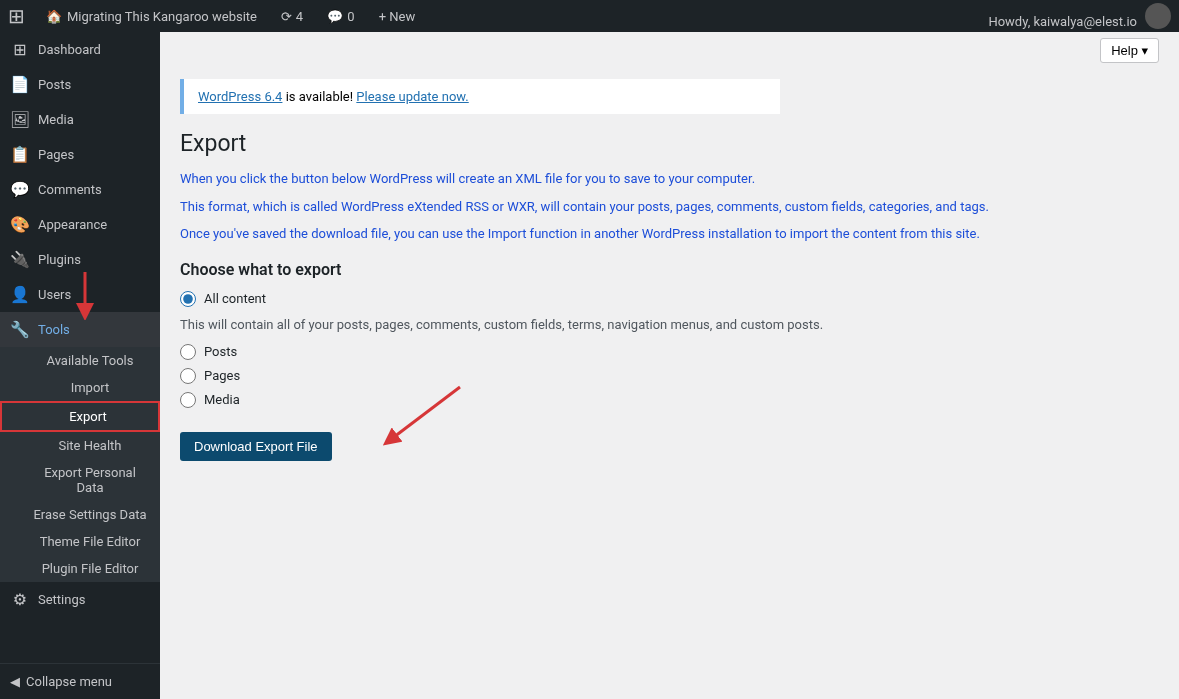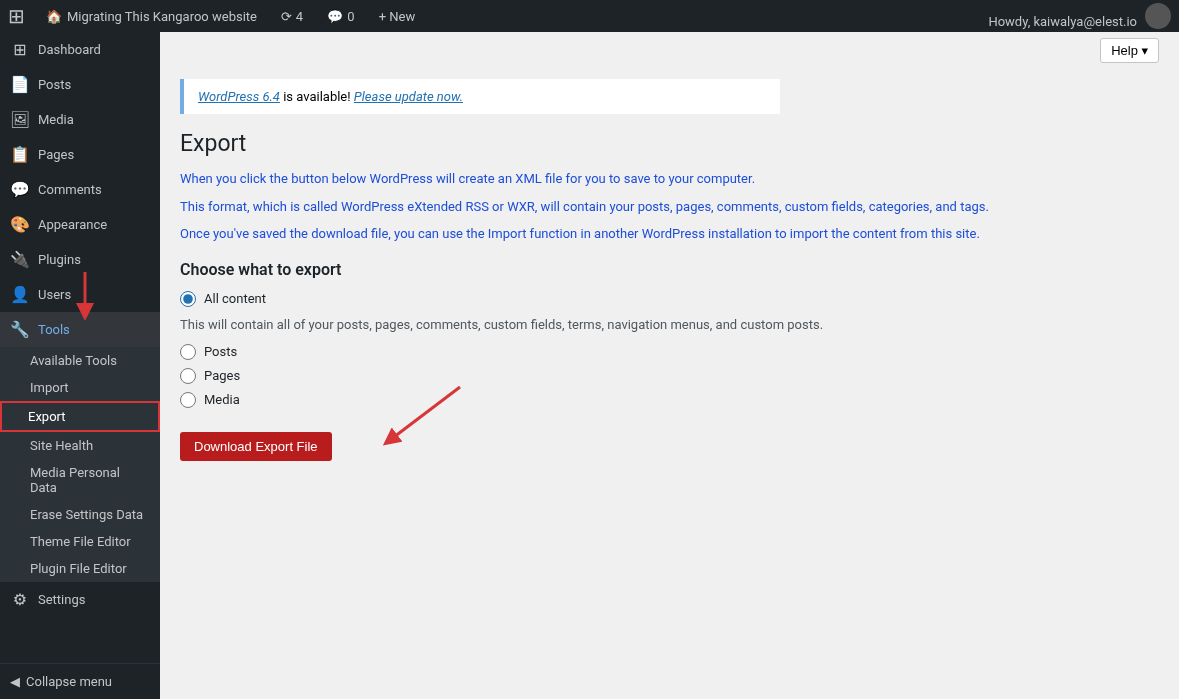--- a/index.html
+++ b/index.html
@@ -40,21 +40,21 @@
     .sidebar-menu-item {
       display: flex; align-items: center; gap: 8px;
       padding: 8px 10px;
       cursor: pointer;
       color: #c3c4c7;
       font-size: 13px;
       white-space: nowrap;
     }
     .sidebar-menu-item.has-highlight { background: #33373c; color: #72aee6; }
     .menu-icon { width: 20px; text-align: center; font-size: 16px; }
-    .sidebar-submenu { list-style: none; background: #2c3338; }
+    .sidebar-submenu { list-style: none; background: #2c3338; text-align: center; }
     .sidebar-submenu-item {
       padding: 6px 10px 6px 30px;
       cursor: pointer;
       color: #c3c4c7;
       font-size: 13px;
     }
     .sidebar-bottom { margin-top: auto; border-top: 1px solid #2c3338; }
     .collapse-menu {
       display: flex; align-items: center; gap: 6px;
       padding: 10px;
@@ -89,30 +89,30 @@
       padding: 10px 20px 20px 20px;
     }
     .notice-box {
       background: #fff;
       border-left: 4px solid #72aee6;
       padding: 10px 14px;
       margin-bottom: 16px;
       max-width: 600px;
       font-size: 13px;
     }
-    .notice-box a { color: #2271b1; text-decoration: underline; font-style: italic; }
+    .notice-box a { color: #2271b1; text-decoration: underline; }
     h1.page-title { font-size: 23px; font-weight: 400; color: #1d2327; margin-bottom: 12px; }
     .description-text { font-size: 13px; color: #1d4ed8; margin-bottom: 8px; line-height: 1.5; max-width: 860px; }
     h2.section-title { font-size: 16px; font-weight: 600; color: #1d2327; margin: 16px 0 12px 0; }
     .export-options { margin-bottom: 16px; }
     .radio-option { display: flex; align-items: flex-start; gap: 8px; margin-bottom: 8px; font-size: 13px; color: #1d2327; }
     .radio-option input[type="radio"] { accent-color: #2271b1; width: 16px; height: 16px; }
     .export-description { font-size: 13px; color: #50575e; margin-left: 0; margin-bottom: 10px; line-height: 1.5; max-width: 680px; }
     .download-btn {
-      background: #b91c1c;
+      background: #0c4a6e;
       color: #fff;
       border: none;
       border-radius: 3px;
       padding: 7px 14px;
       font-size: 13px;
       cursor: pointer;
       font-weight: 400;
     }
 
     
@@ -209,21 +209,21 @@
         <li class="sidebar-submenu-item">
           <span>Import</span>
         </li>
         <li class="sidebar-submenu-item outlined">
           <span>Export</span>
         </li>
         <li class="sidebar-submenu-item">
           <span>Site Health</span>
         </li>
         <li class="sidebar-submenu-item">
-          <span>Media Personal Data</span>
+          <span>Export Personal Data</span>
         </li>
         <li class="sidebar-submenu-item">
           <span>Erase Settings Data</span>
         </li>
         <li class="sidebar-submenu-item">
           <span>Theme File Editor</span>
         </li>
         <li class="sidebar-submenu-item">
           <span>Plugin File Editor</span>
         </li>

